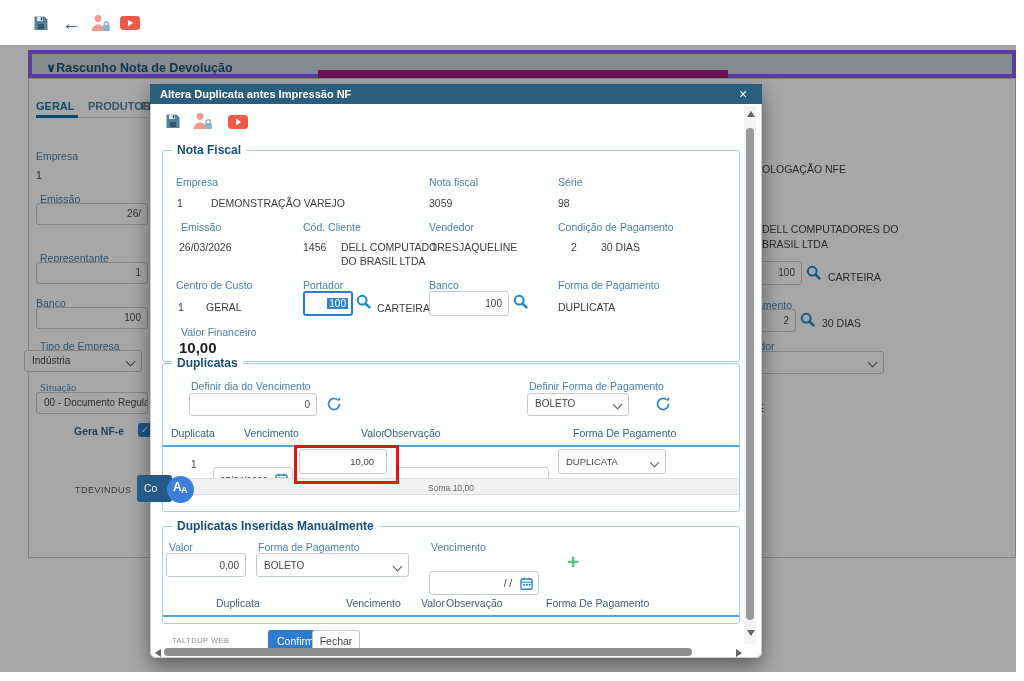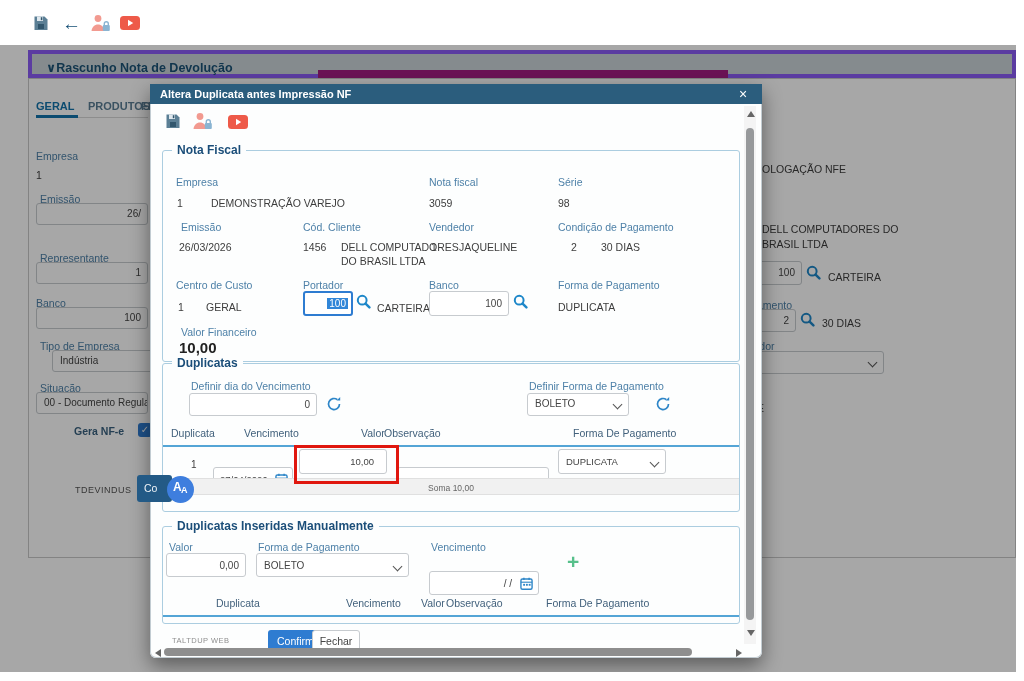--- a/index.html
+++ b/index.html
@@ -109,23 +109,23 @@
     <span class="lbl" style="left:40px;top:148px;">Emissão</span>
     <div class="boxinp" style="left:36px;top:158px;width:112px;height:22px;">26/</div>
 
     <span class="lbl" style="left:40px;top:207px;">Representante</span>
     <div class="boxinp" style="left:36px;top:217px;width:112px;height:22px;">1</div>
 
     <span class="lbl" style="left:36px;top:252px;">Banco</span>
     <div class="boxinp" style="left:36px;top:262px;width:112px;height:22px;">100</div>
 
     <span class="lbl" style="left:40px;top:295px;">Tipo de Empresa</span>
-    <div class="sel" style="left:52px;top:305px;width:118px;height:22px;"><span>Indústria</span><span class="chev"></span></div>
-
-    <span class="lbl" style="left:40px;top:337px;">Situação</span>
+    <div class="sel" style="left:24px;top:305px;width:118px;height:22px;"><span>Indústria</span><span class="chev"></span></div>
+
+    <span class="lbl" style="left:40px;top:337px;font-family:Liberation Serif, serif;">Situação</span>
     <div class="sel" style="left:36px;top:347px;width:112px;height:22px;"><span>00 - Documento Regula</span></div>
 
     <span class="lbl" style="left:74px;top:380px;color:#39617f;font-weight:bold;">Gera NF-e</span>
     <span class="cbx" style="left:138px;top:378px;">✓</span>
 
     <span class="val" style="left:762px;top:118px;">OLOGAÇÃO NFE</span>
     <span class="val" style="left:762px;top:178px;">DELL COMPUTADORES DO</span>
     <span class="val" style="left:762px;top:193px;">BRASIL LTDA</span>
 
     <div class="boxinp" style="left:690px;top:216px;width:112px;height:24px;padding-top:5px;">100</div>

